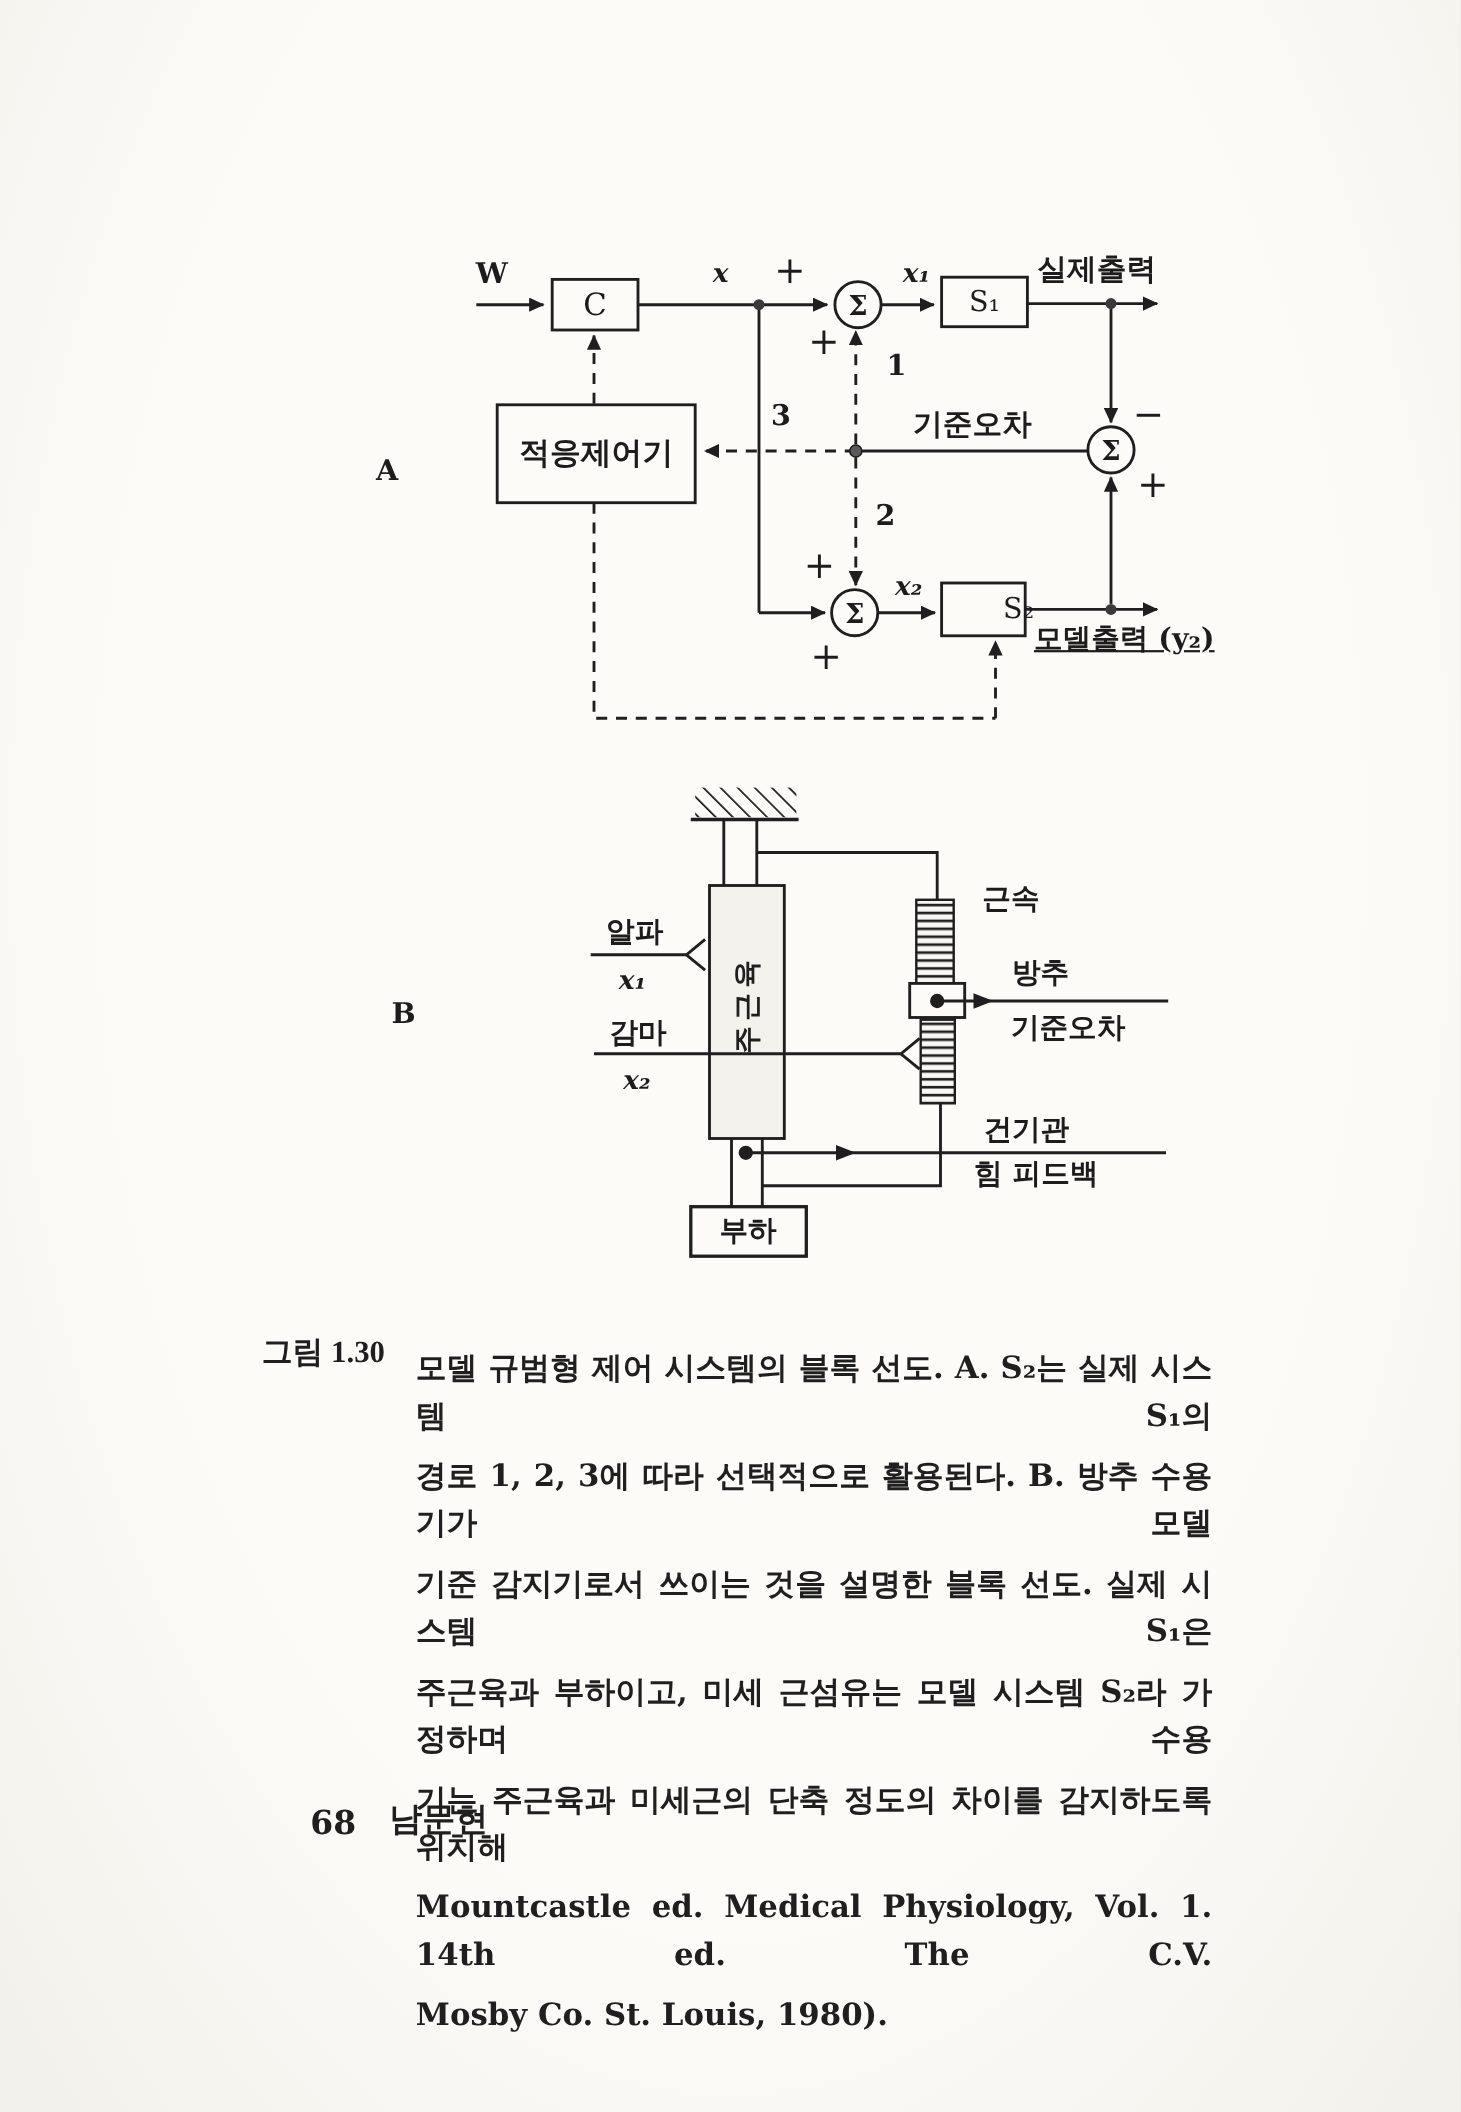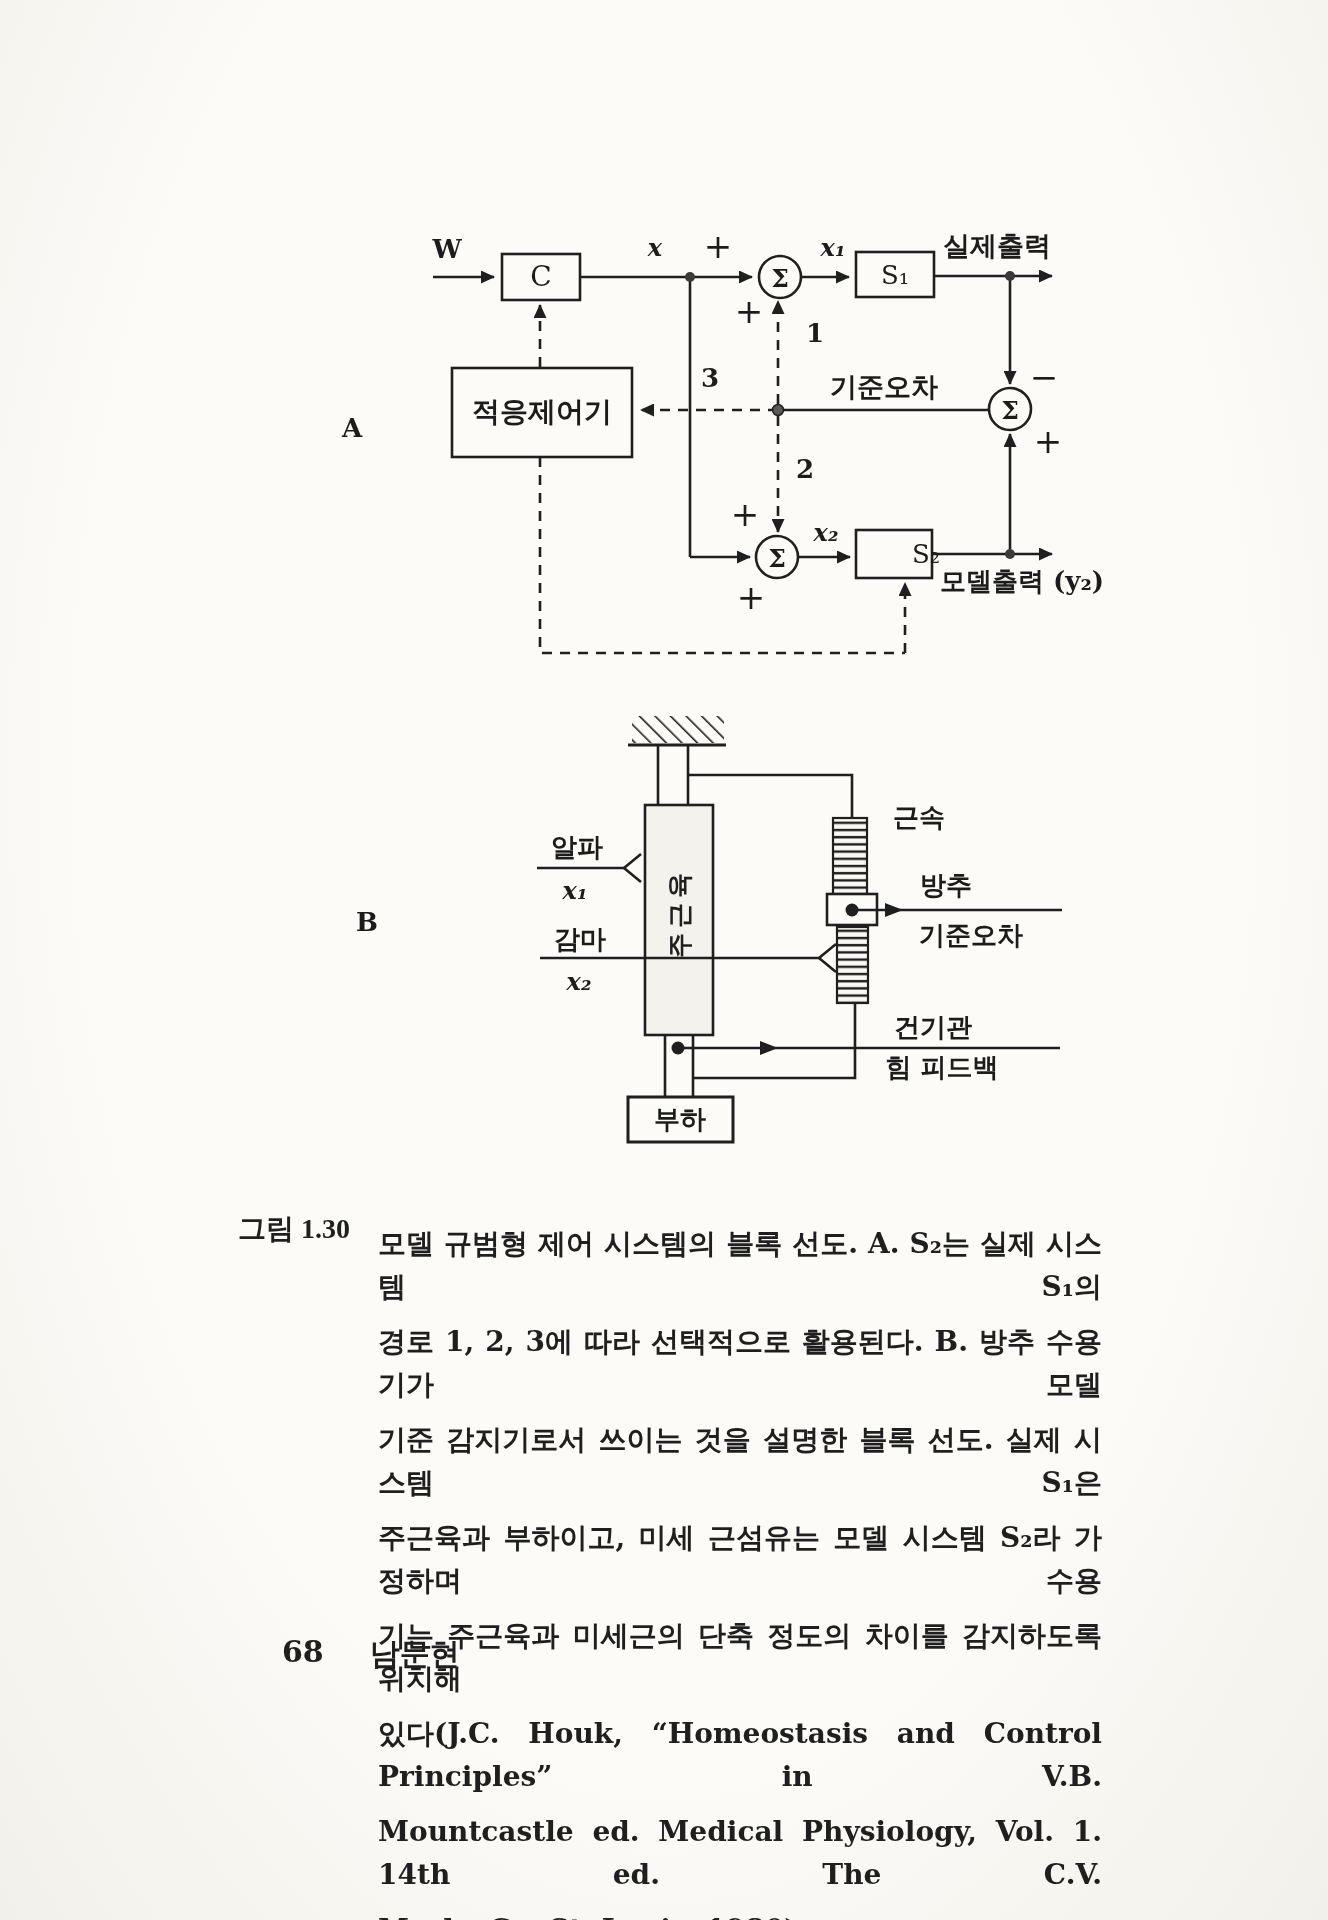--- a/index.html
+++ b/index.html
@@ -15,21 +15,21 @@
   }
   svg.art{position:absolute;left:0;top:0;}
   .lbl{
     position:absolute;
     transform:translate(-50%,-50%);
     white-space:nowrap;
     font-family:"DejaVu Serif", serif;
     color:#1c1c1c;
     line-height:1;
   }
-  .left{transform:translate(0,-50%);}
+  .left{transform:translate(0,-50%);text-decoration:underline;}
   .it{font-style:italic;}
   .b{font-weight:bold;} .f24{font-size:24px;} .f26{font-size:26px;}
   .f27{font-size:27px;} .f28{font-size:28px;} .f34{font-size:34px;}
   .sigma{font-size:25px;font-weight:bold;}
   .vert{
     position:absolute;
     transform:translate(-50%,-50%) rotate(-90deg);
     font-size:25px;font-weight:bold;letter-spacing:5px;white-space:nowrap;
   }
   .caption{
@@ -40,21 +40,21 @@
     font-size:28px;font-weight:600;white-space:nowrap;font-family:Liberation Serif, serif;
   }
   .cap-lines{
     position:absolute;left:140px;top:0;width:724px;
     font-size:28px;font-weight:600;
   }
   .cap-lines div{line-height:43px;margin-top:12px;}
   .cap-lines div.j{text-align:justify;text-align-last:justify;}
   .footer{
     position:absolute;left:282px;top:1634px;
-    display:flex;gap:46px;align-items:flex-start;
+    display:flex;gap:30px;align-items:flex-end;
     font-size:30px;font-weight:bold;
   }
 </style>
 </head>
 <body>
 
 <div class="page">
 
   <svg class="art" width="1328" height="1920" viewBox="0 0 1328 1920">
     <defs>
@@ -210,21 +210,20 @@
   <span class="lbl f26 b" style="left:680px;top:1119px">부하</span>
 
   <div class="caption">
     <span class="cap-label">그림 1.30</span>
     <div class="cap-lines">
       <div class="j">모델 규범형 제어 시스템의 블록 선도. A. S₂는 실제 시스템 S₁의</div>
       <div class="j">경로 1, 2, 3에 따라 선택적으로 활용된다. B. 방추 수용기가 모델</div>
       <div class="j">기준 감지기로서 쓰이는 것을 설명한 블록 선도. 실제 시스템 S₁은</div>
       <div class="j">주근육과 부하이고, 미세 근섬유는 모델 시스템 S₂라 가정하며 수용</div>
       <div class="j">기는 주근육과 미세근의 단축 정도의 차이를 감지하도록 위치해</div>
-      <div class="j">있다(J.C. Houk, “Homeostasis and Control Principles” in V.B.</div>
       <div class="j">Mountcastle ed. Medical Physiology, Vol. 1. 14th ed. The C.V.</div>
       <div>Mosby Co. St. Louis, 1980).</div>
     </div>
   </div>
 
   <div class="footer">
     <span>68</span>
     <span>남문현</span>
   </div>
 

